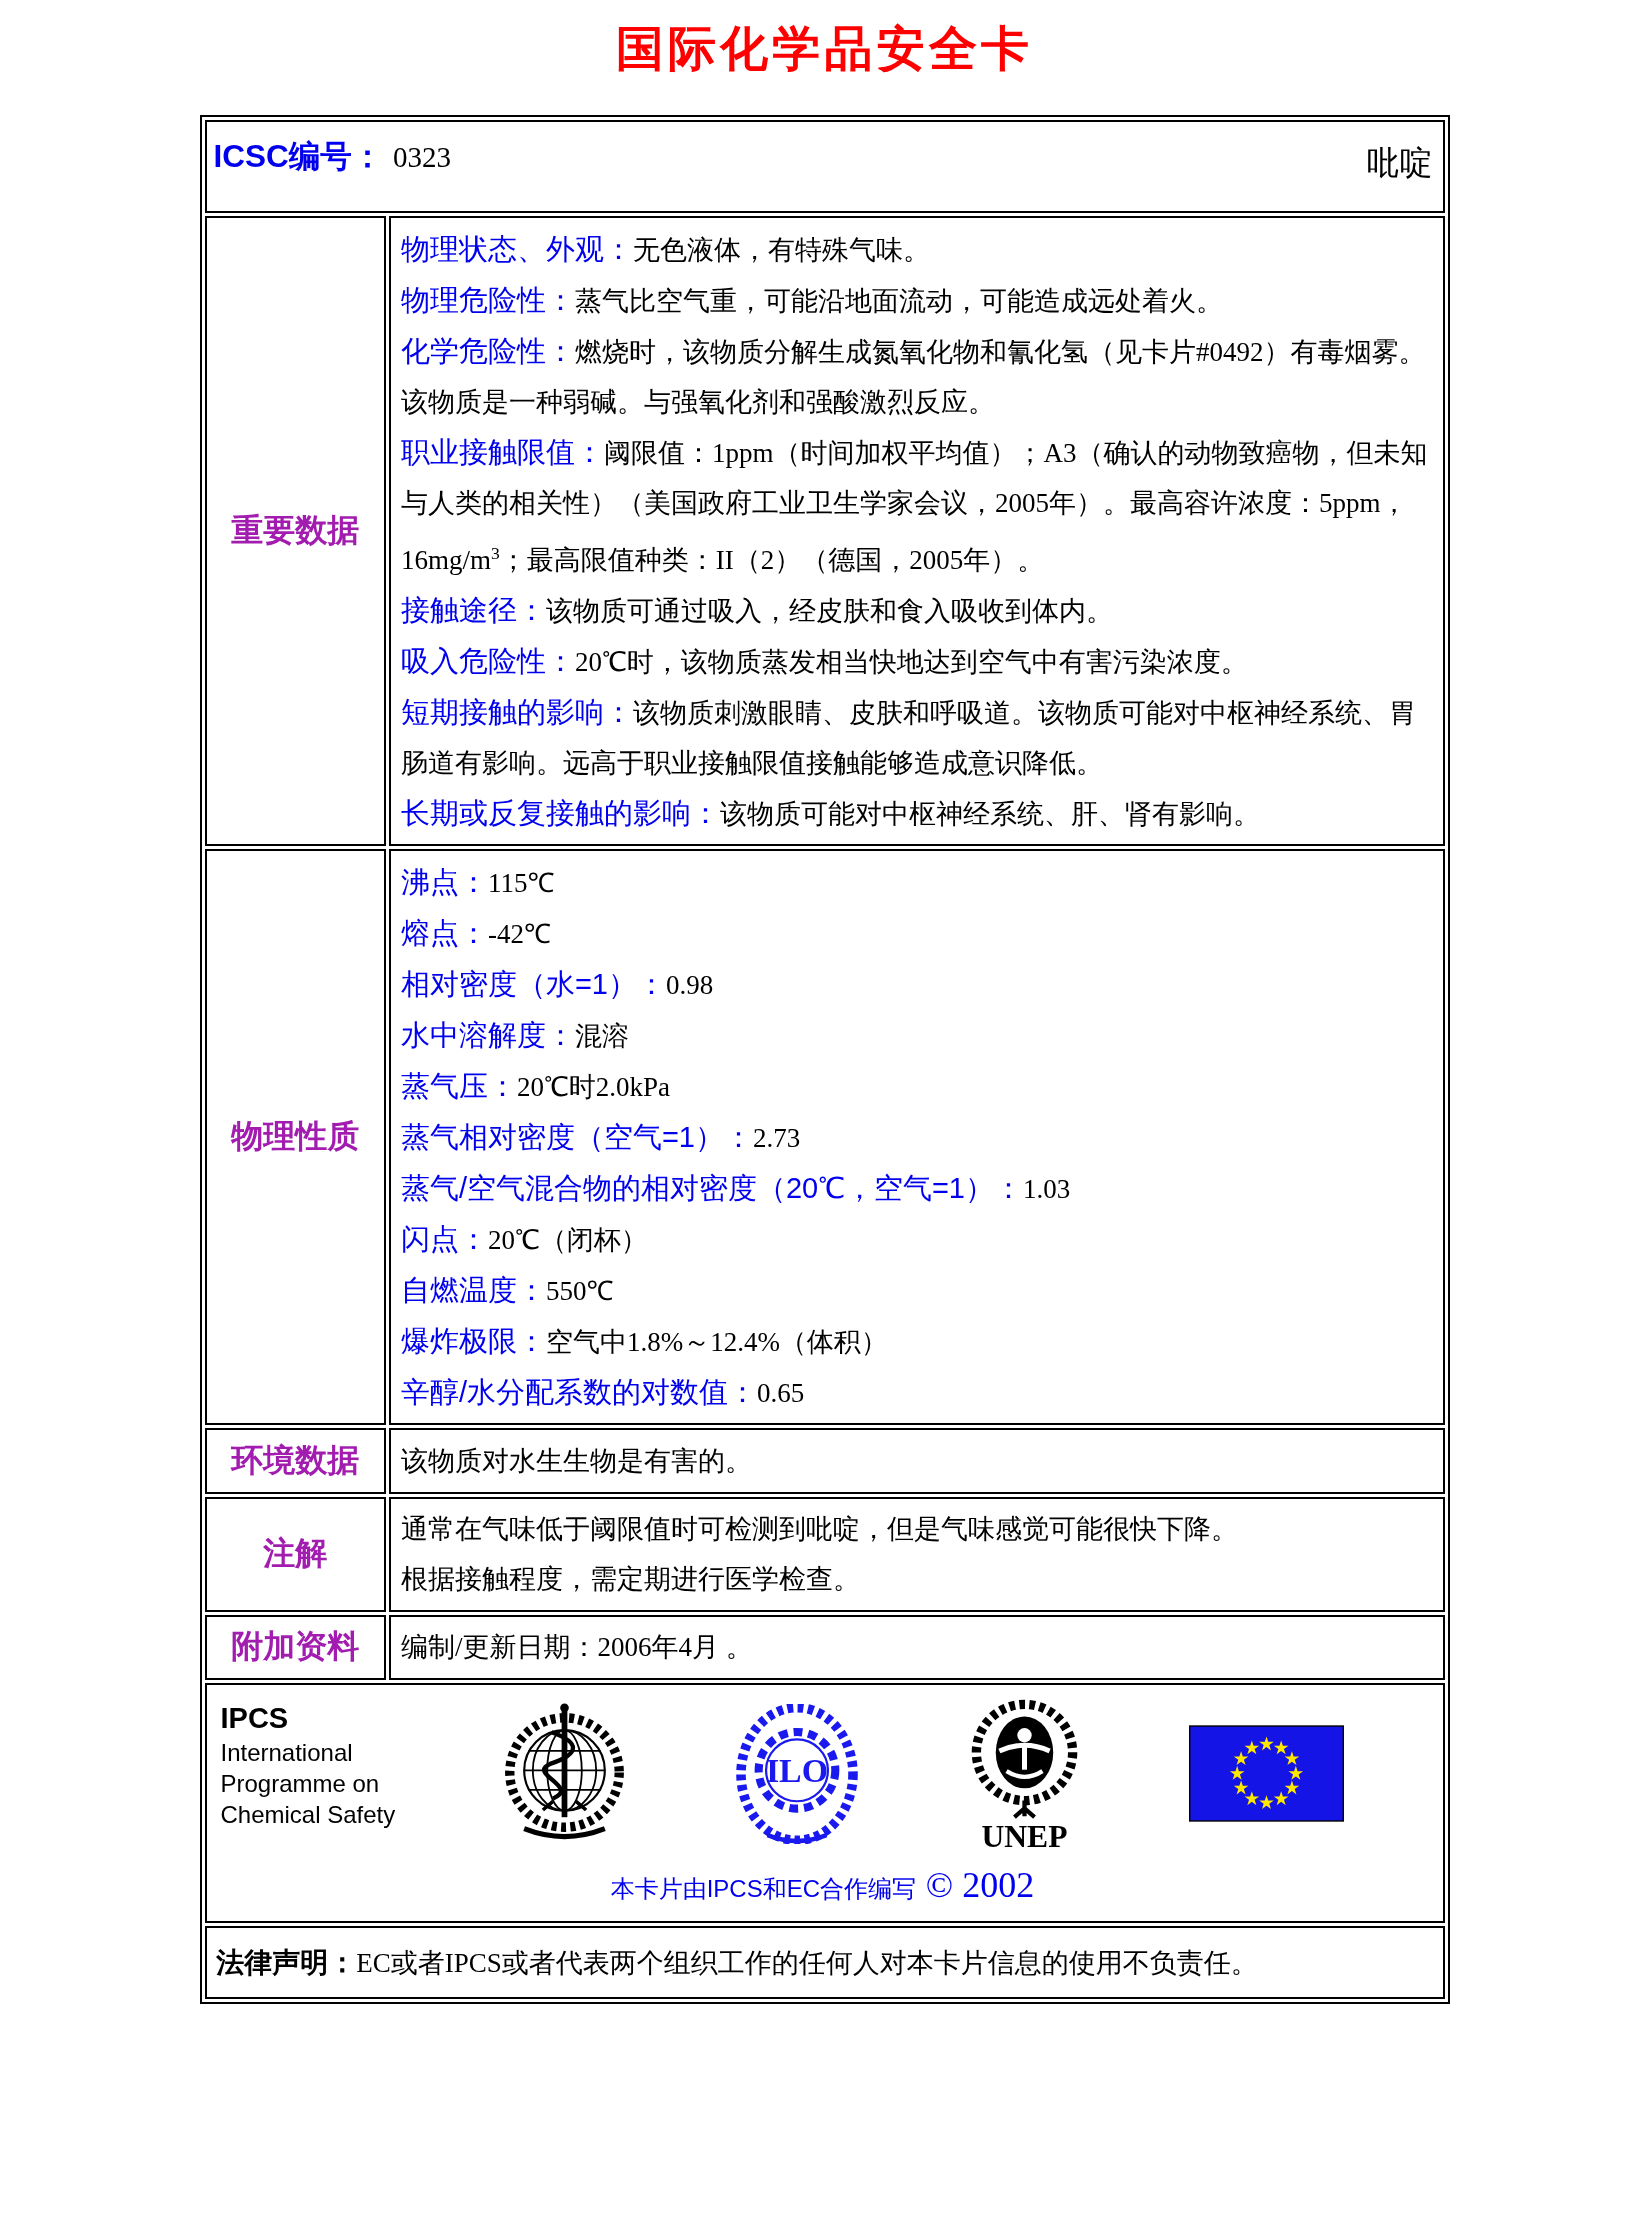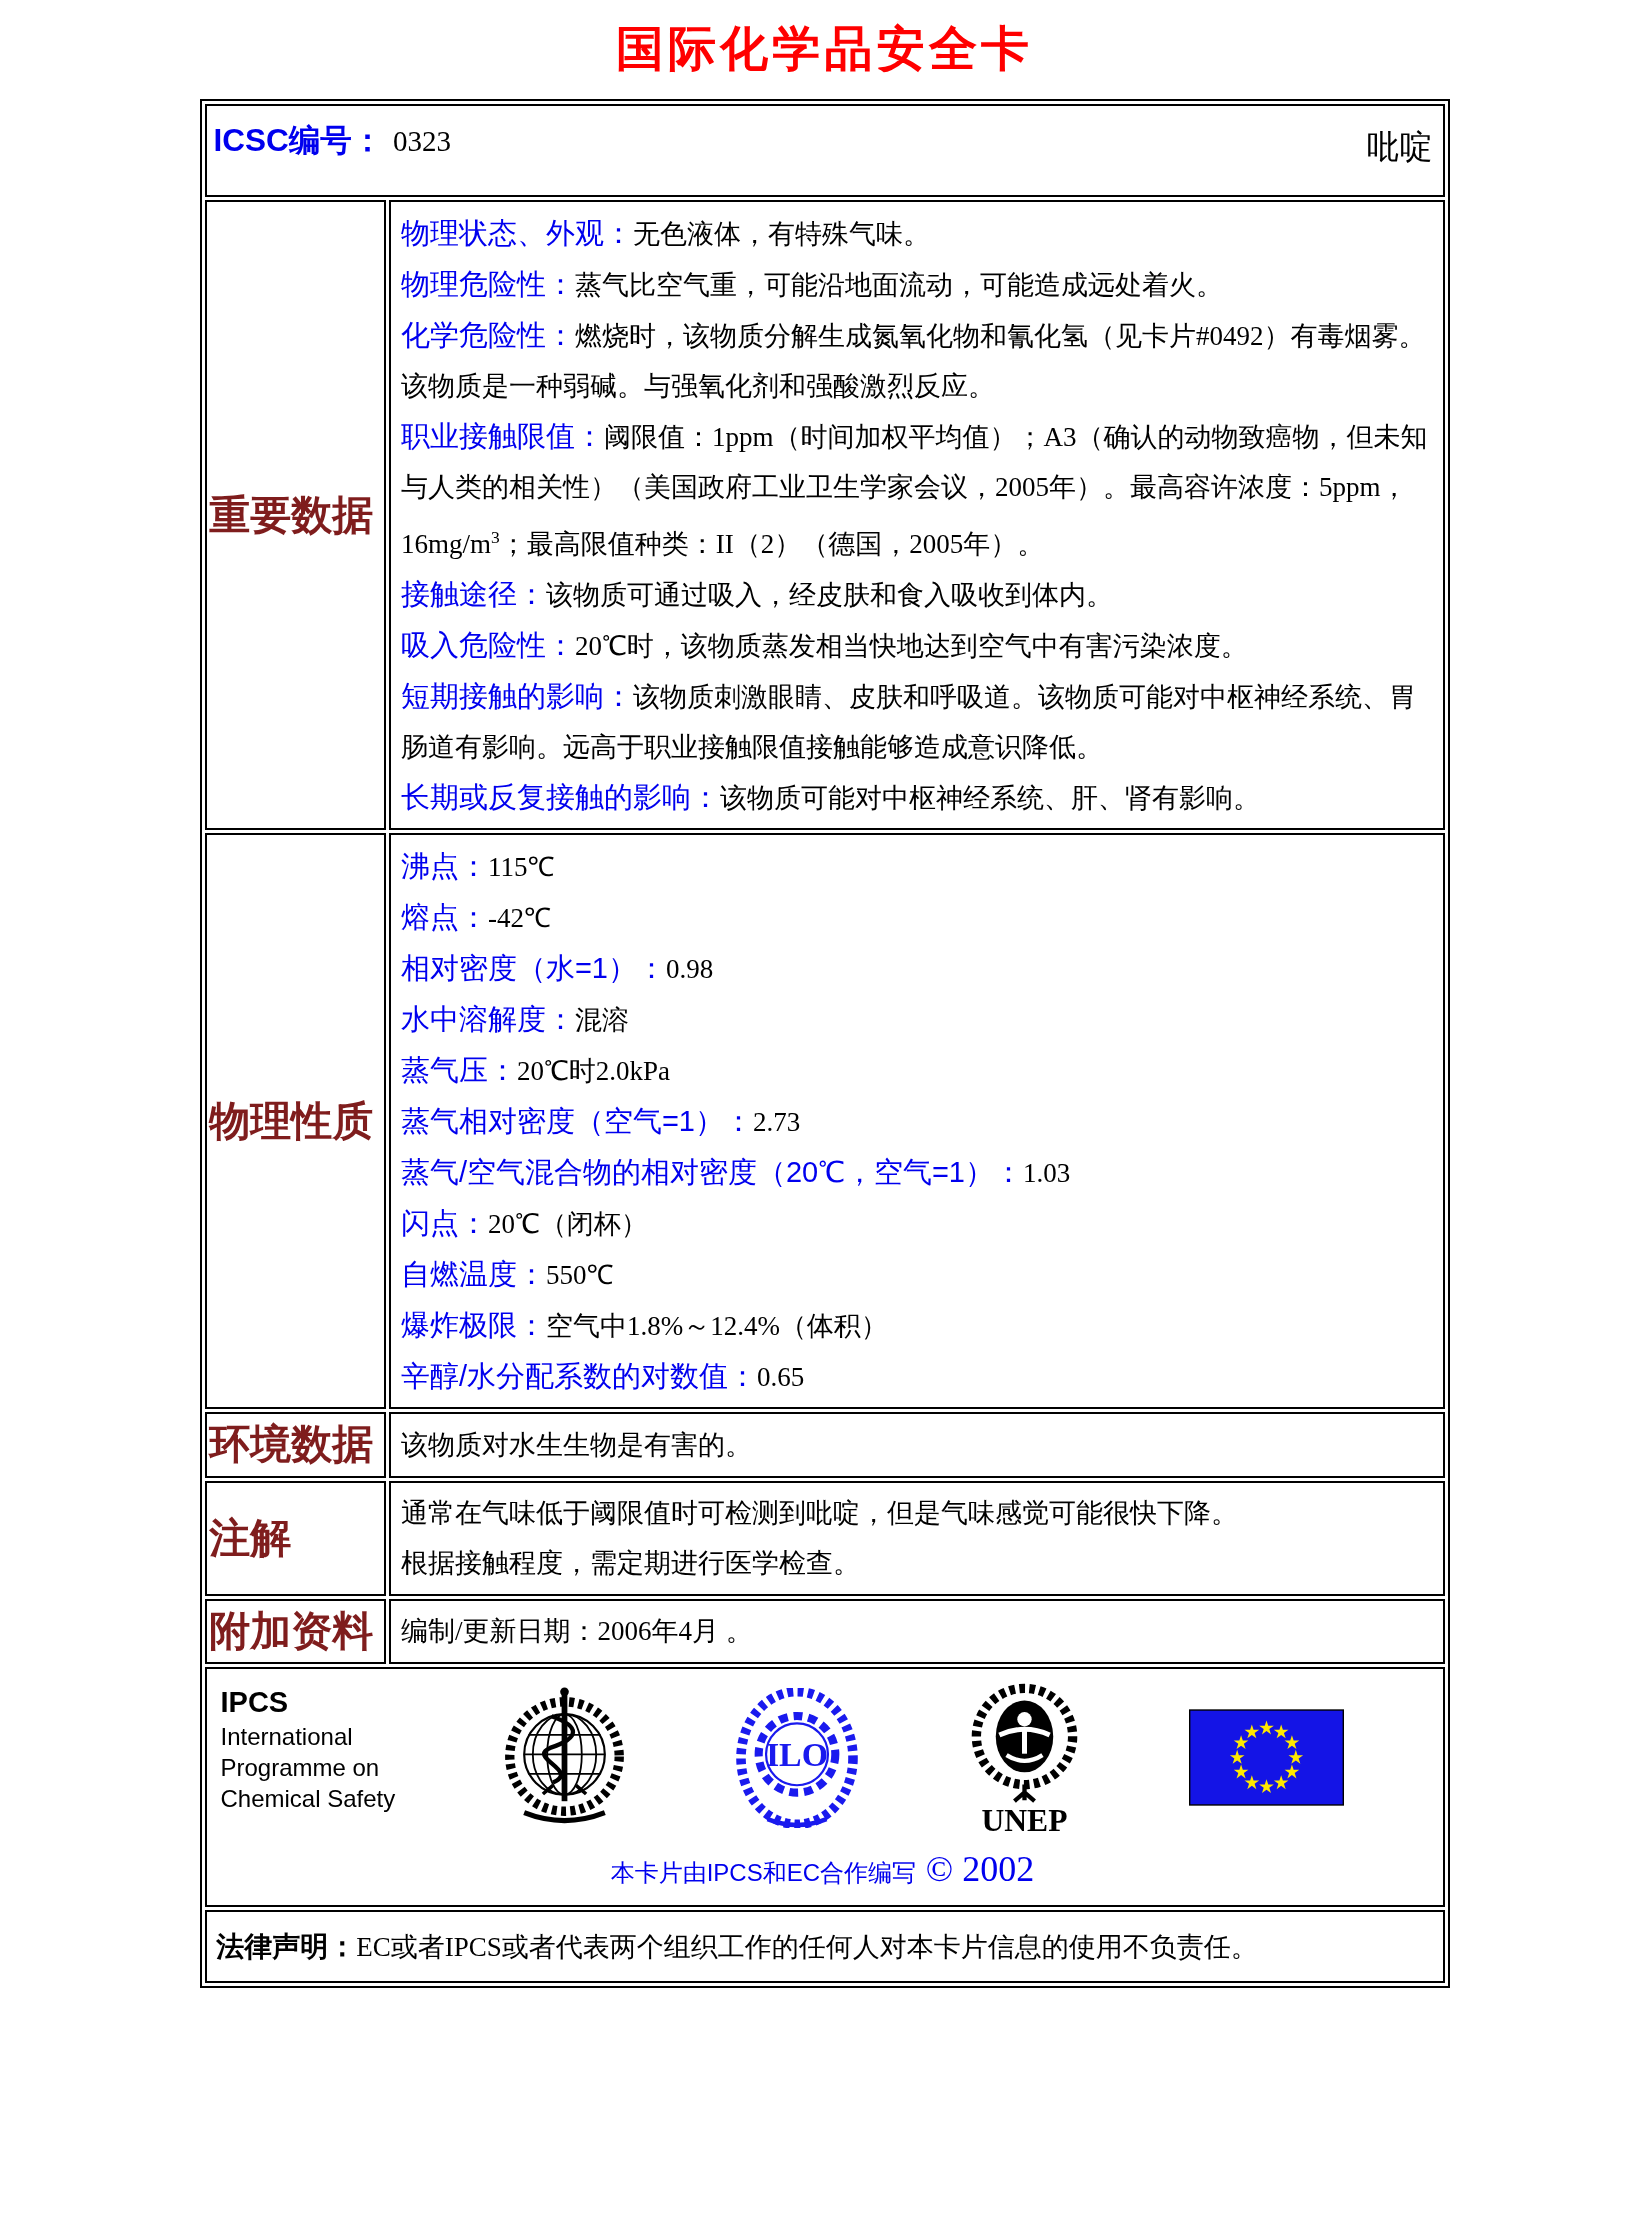--- a/index.html
+++ b/index.html
@@ -1,34 +1,34 @@
 <!DOCTYPE html>
 <html style="font-size:11.2px"><head>
 <meta charset="utf-8">
 <style>
   html, body { margin:0; padding:0; background:#ffffff; }
   body {
     width:1649px; height:2216px; position:relative;
     font-family:"Liberation Serif", serif; color:#000;
   }
   .page-title {
-    margin:17px 0 18px 0; text-align:center;
+    margin:17px 0 34px 0; text-align:center;
     color:#ff0000; font-size:48px; font-weight:bold;
     font-family:"DejaVu Serif", serif; letter-spacing:4.2px;
   }
   table.card {
     width:1250px; margin:12px auto;
     border-collapse:separate; border-spacing:3.5px;
     border:2.8px solid #000; background:#fff;
   }
   td.cell { border:2.1px solid #000; background:#fff; }
   td.label-cell {
-    width:172px; vertical-align:middle;
-    color:#7f1d1d; font-family:"Liberation Sans", sans-serif;
-    font-weight:bold; font-size:41px; padding:2.8px;
+    width:172px; text-align:center; vertical-align:middle;
+    color:#a21caf; font-family:"Liberation Sans", sans-serif;
+    font-weight:bold; font-size:32px; padding:2.8px;
   }
   td.content-cell {
     vertical-align:middle; font-size:27px; padding:5.6px 9.8px;
   }
   .pline { line-height:50px; text-align:left; }
   .flabel {
     color:#0000ee; font-family:"Liberation Sans", sans-serif;
     font-weight:normal; font-size:29px;
   }
   .ftext { color:#000; }

